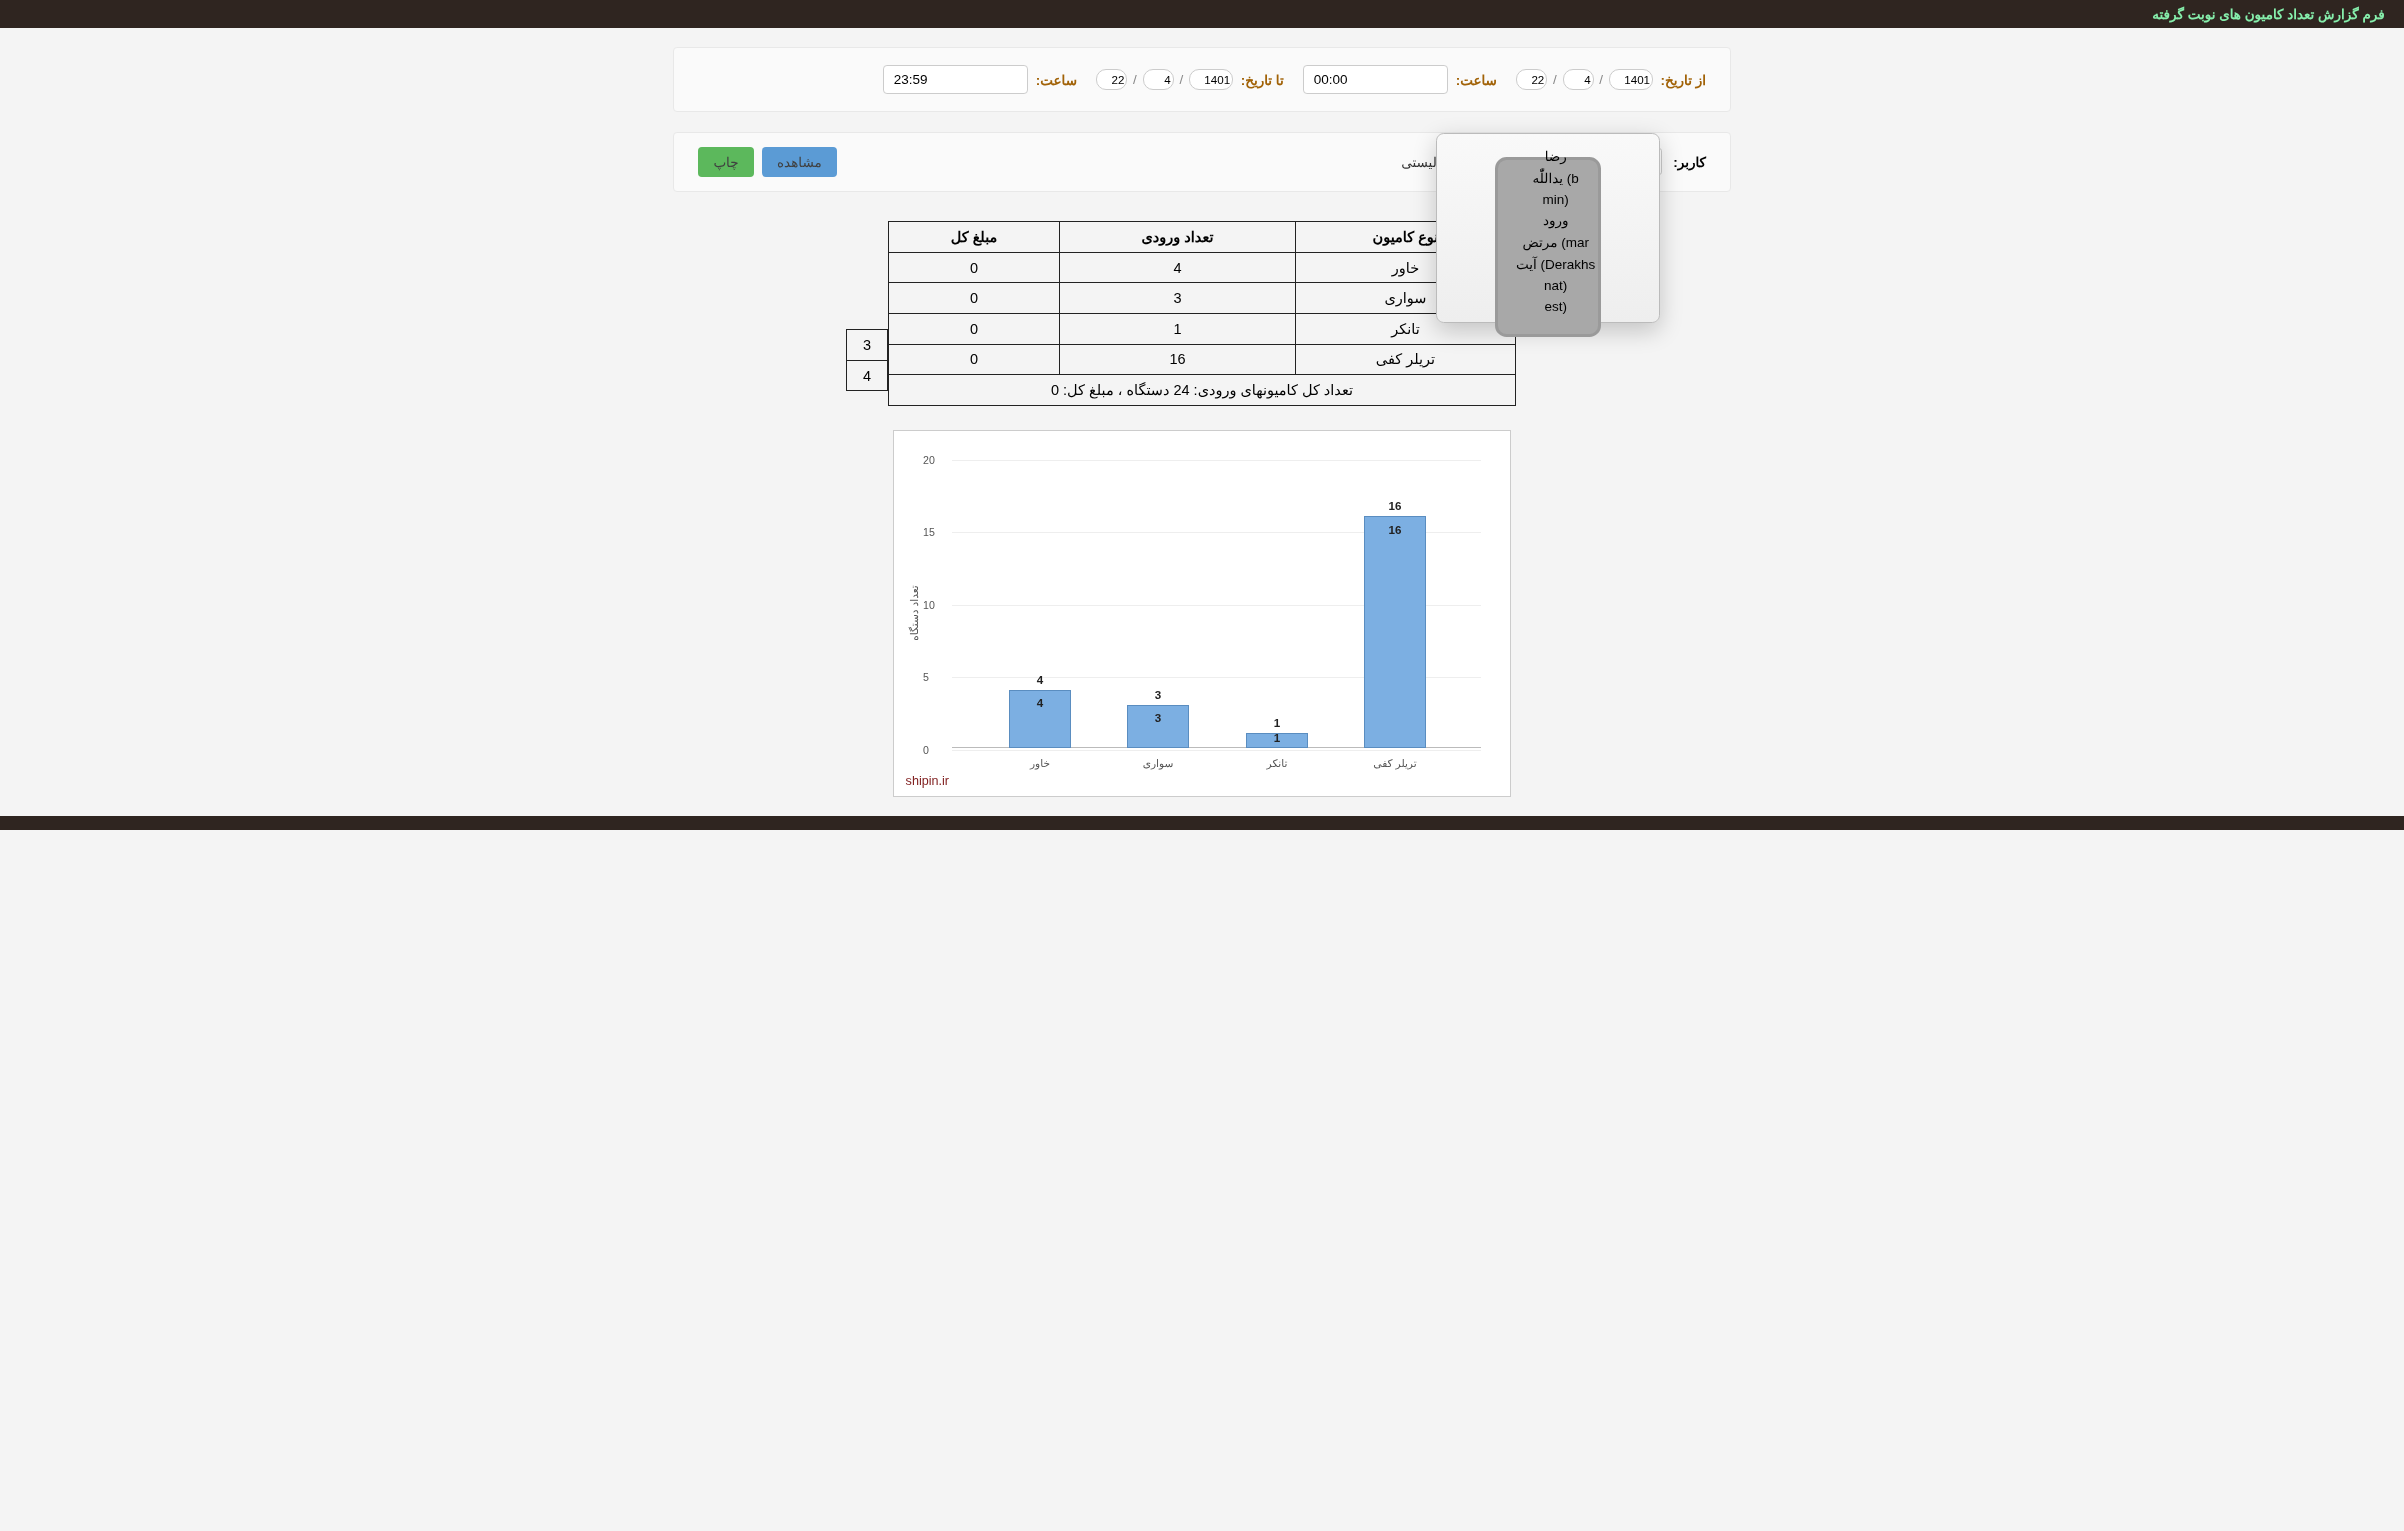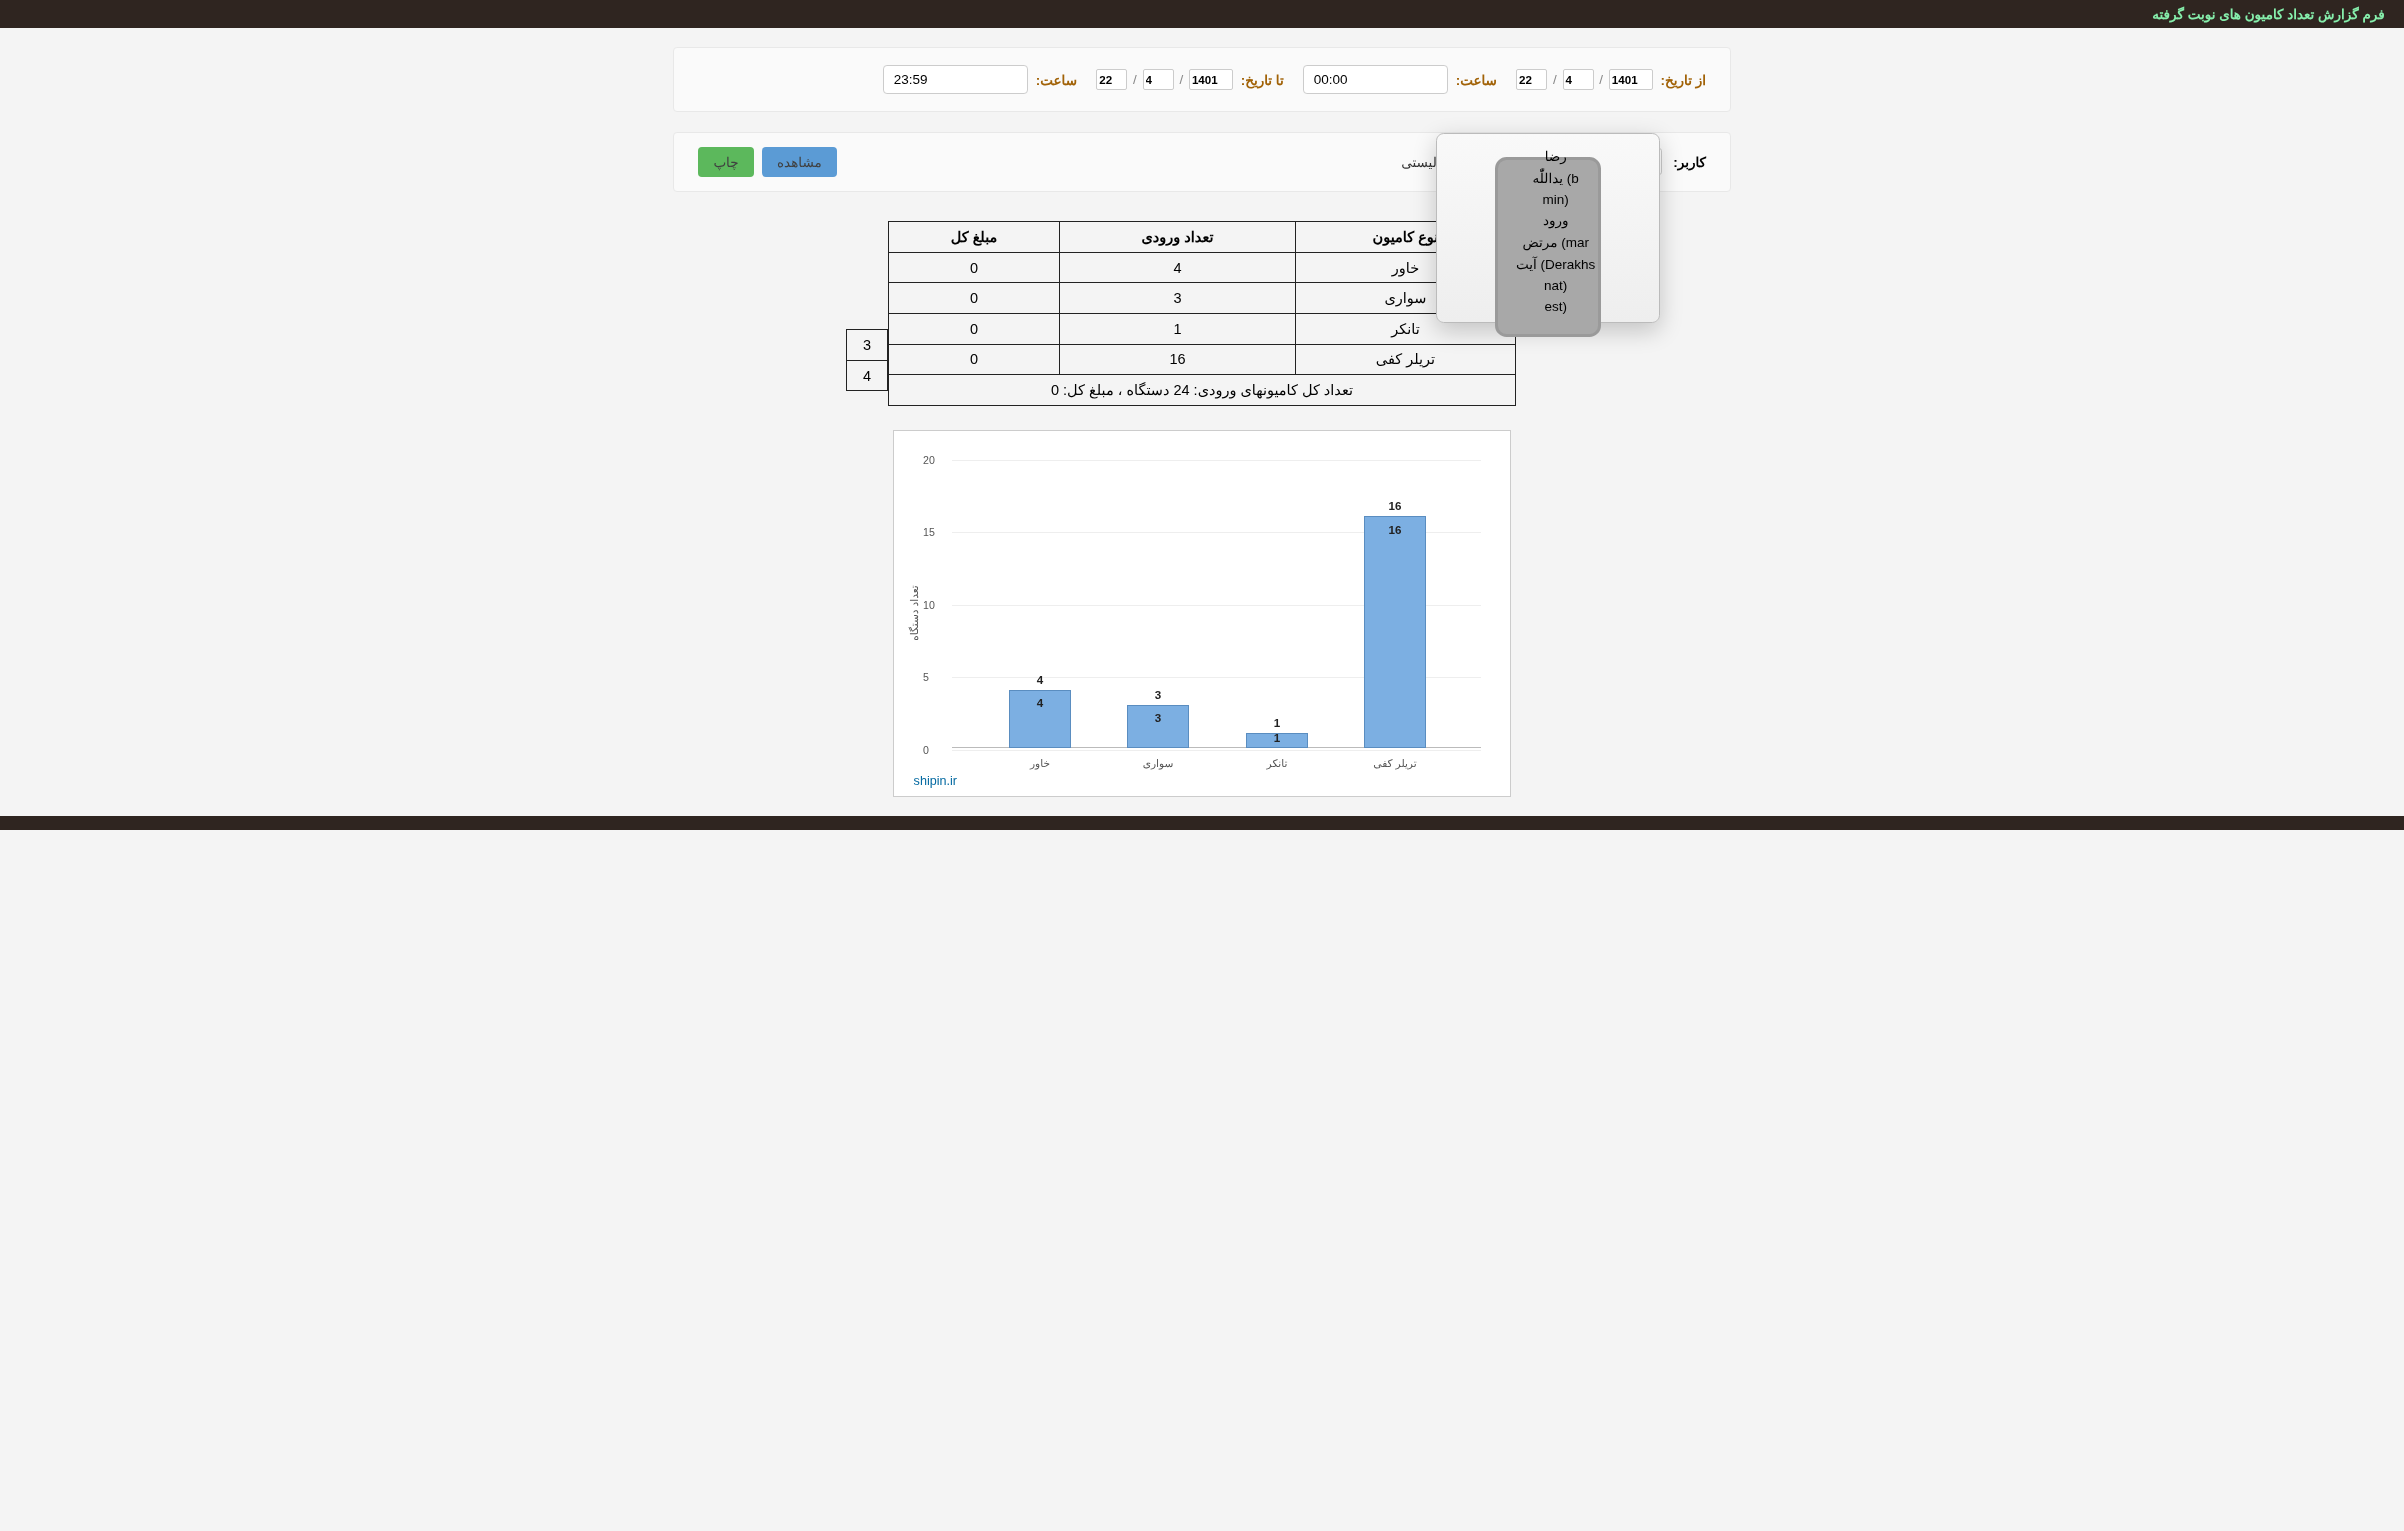--- a/index.html
+++ b/index.html
@@ -35,26 +35,25 @@
 }
 .filter-panel .group {
   display: flex;
   align-items: center;
   gap: 7.7px;
 }
 .filter-panel label { font-weight: bold; color: #a16207; }
 .date-parts { display: flex; align-items: center; gap: 5.8px; direction: ltr; }
 .date-parts input {
   width: 31px;
-  text-align: left;
+  text-align: right;
   border: 1px solid #ccc;
-  border-radius: 2px;
+  border-radius: 10px;
   padding: 2.9px 1.9px;
   font-size: 11.6px;
-  font-weight: bold;
 }
 .date-parts input.yr { width: 44px; }
 .date-parts span { color: #888; }
 .time-input {
   border: 1px solid #ccc;
   border-radius: 3.9px;
   padding: 5.8px 9.7px;
   width: 145px;
   text-align: left;
   font-size: 13.5px;
@@ -239,23 +238,22 @@
 .chart .baseline {
   position: absolute;
   left:0; right:0; bottom:0;
   border-top: 1px solid #bbb;
 }
 .watermark {
   position: absolute;
   bottom: 7.7px;
   left: 11.6px;
   font-size: 12.6px;
-  color: #0369a1;
+  color: #7f1d1d;
   direction: ltr;
-  margin-left: 8px;
 }
 .bottom-bar {
   background: #2f2520;
   height: 13.5px;
   margin-top: 19.3px;
 }
 </style>
 </head>
 <body>
 

